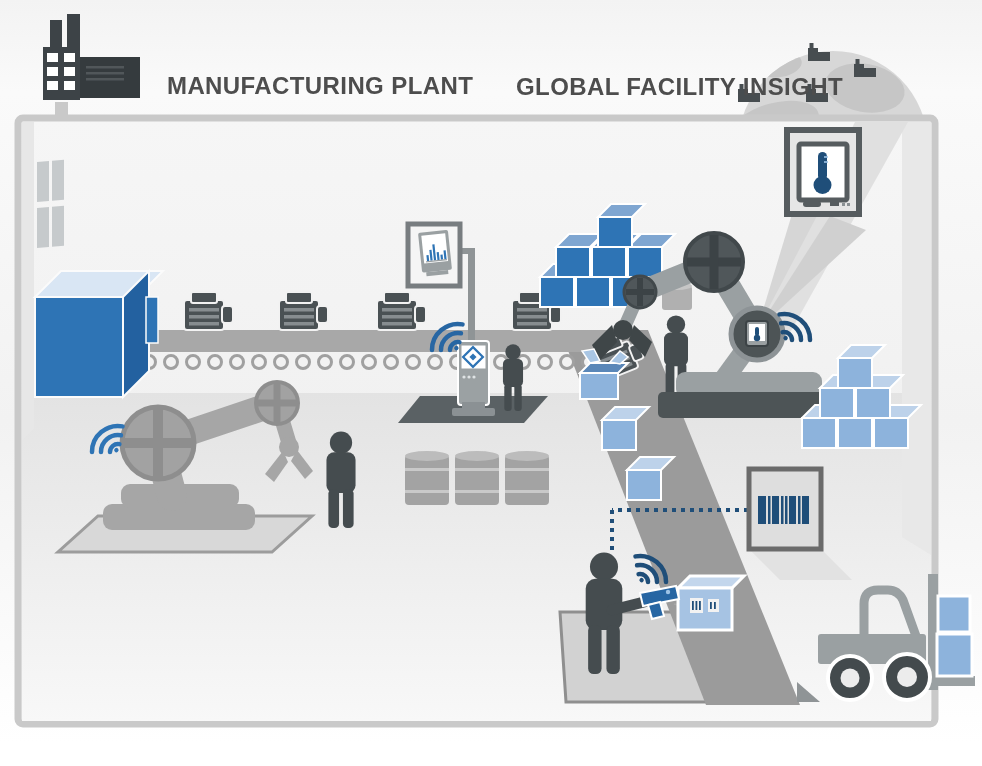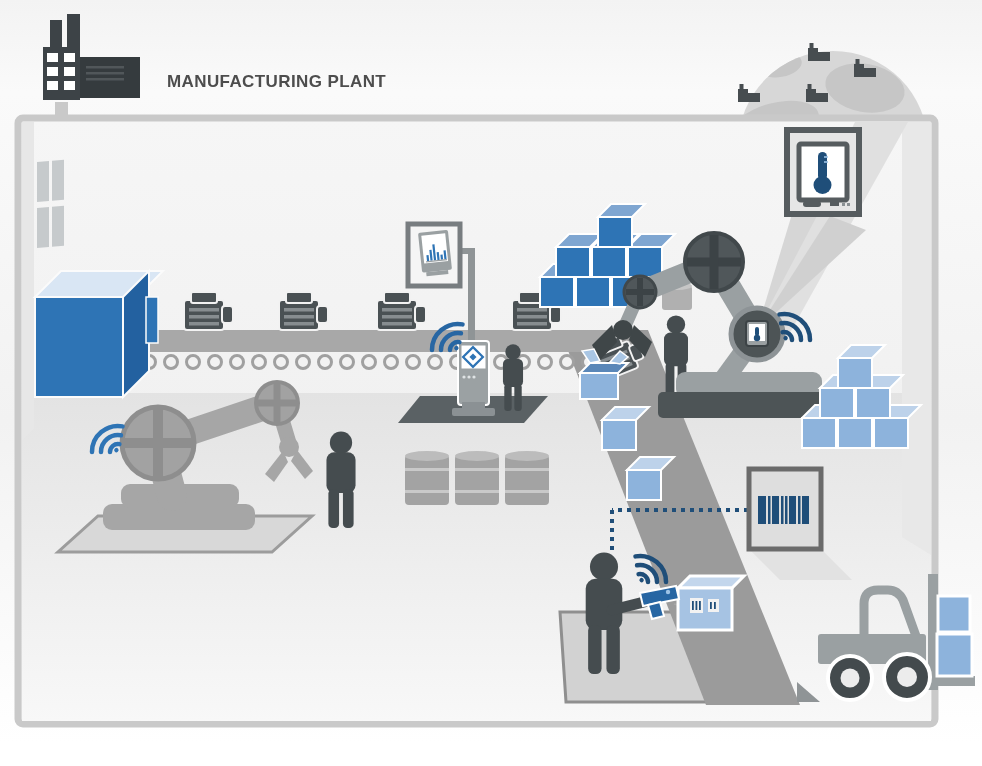--- a/index.html
+++ b/index.html
@@ -5,21 +5,21 @@
   html,body{margin:0;padding:0;}
   body{
     width:982px;height:766px;overflow:hidden;
     font-family:"Liberation Sans","DejaVu Sans",sans-serif;
     background:linear-gradient(180deg,#f3f3f3 0%,#fafafa 12%,#f2f2f2 55%,#ffffff 97%);
   }
   .stage{position:relative;width:982px;height:766px;}
   .stage svg{position:absolute;left:0;top:0;}
   .hdr-label{
     position:absolute;
-    font-size:17px;font-weight:700;letter-spacing:.4px;
+    font-size:24px;font-weight:700;letter-spacing:.4px;
     color:#4d4d4d;white-space:nowrap;
   }
   #plant-label{left:167px;top:72px;}
   #insight-label{left:516px;top:73px;}
 </style>
 </head>
 <body>
 
 <div class="stage">
 
@@ -391,14 +391,15 @@
     <g>
       <circle cx="850" cy="678" r="22" fill="#434a4d" stroke="#fff" stroke-width="4"></circle>
       <circle cx="850" cy="678" r="9.5" fill="#ececec"></circle>
       <circle cx="907" cy="677" r="23" fill="#434a4d" stroke="#fff" stroke-width="4"></circle>
       <circle cx="907" cy="677" r="10" fill="#ececec"></circle>
     </g>
   </g>
 </svg>
 
 <div class="hdr-label" id="plant-label">MANUFACTURING PLANT</div>
+<div class="hdr-label" id="insight-label">GLOBAL FACILITY INSIGHT</div>
 
 </div>
 
 </body></html>

